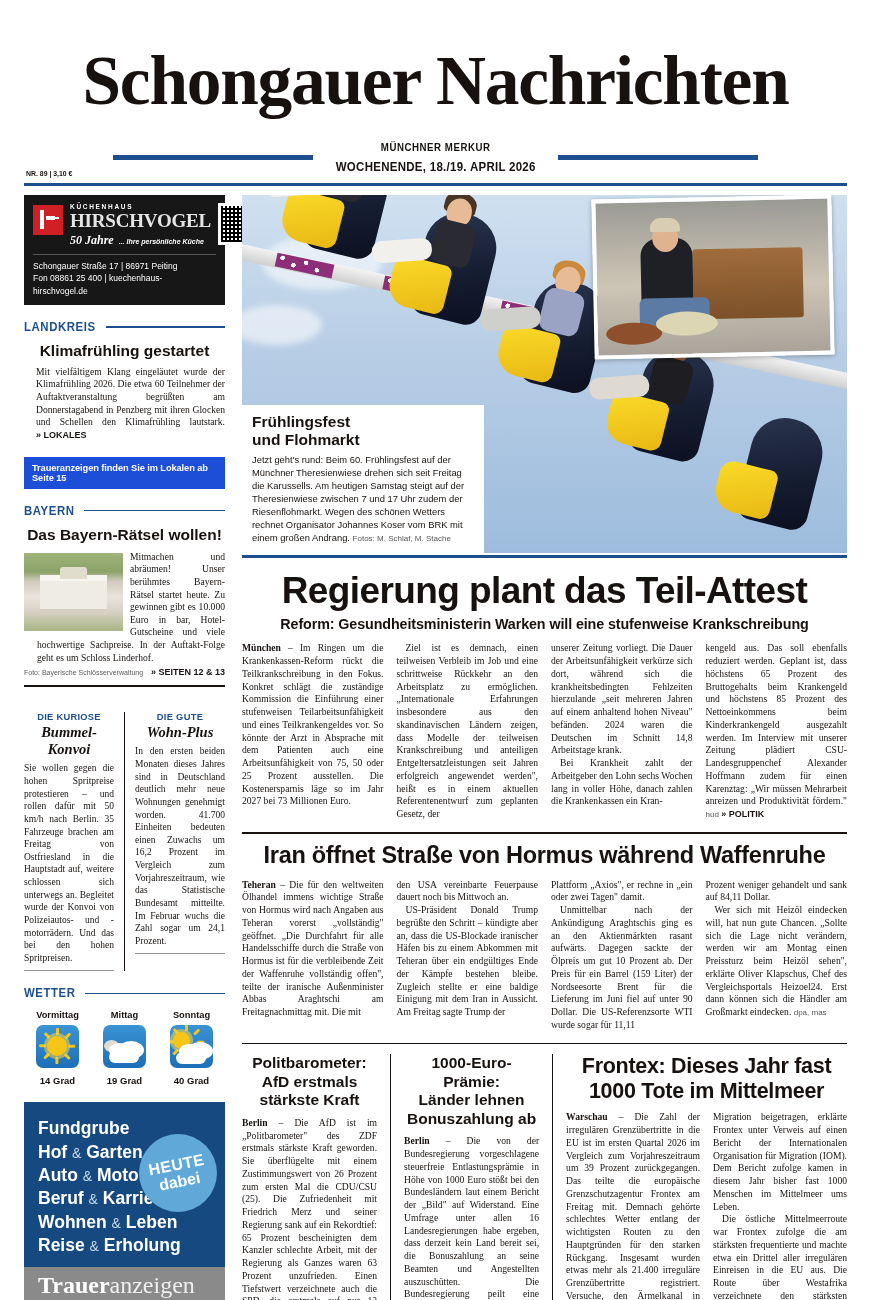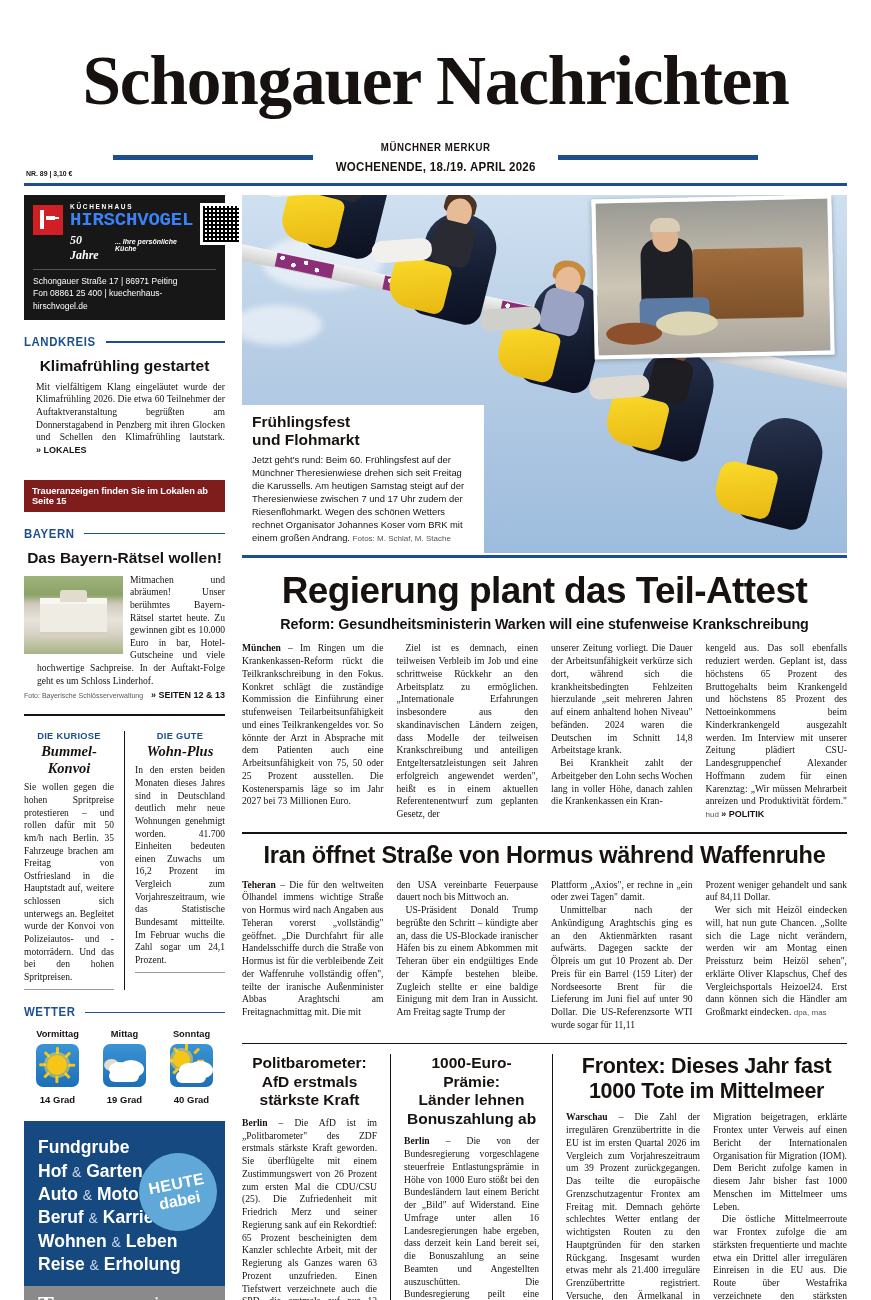--- a/index.html
+++ b/index.html
@@ -68,23 +68,23 @@
     content: ""; position: absolute; left: 13px; top: 11px;
     width: 9px; height: 4px; background: #fff;
     box-shadow: 5px 0 0 -1px #fff;
   }
   .ad-logo-txt { flex: 1; }
   .ad-kh {
     font-family: "Liberation Sans", sans-serif;
     font-size: 6.5px; font-weight: 700; letter-spacing: 1.7px; color: #fff;
   }
   .ad-hv {
-    font-family: Liberation Mono, monospace;
+    font-family: Liberation Serif, serif;
     font-size: 19px; font-weight: 700; letter-spacing: -0.2px;
-    line-height: 1; color: #3b82f6; margin-top: 1px;
+    line-height: 1; color: #e5e5e5; margin-top: 1px;
   }
   .ad-sub { display: flex; align-items: baseline; gap: 5px; margin-top: 3px; }
   .ad-jahre {
     font-family: "Liberation Serif", serif; font-style: italic;
     font-size: 12px; font-weight: 700; color: #ffffff;
   }
   .ad-kueche {
     font-family: "Liberation Sans", sans-serif; font-style: italic;
     font-size: 7px; font-weight: 700; color: #fff;
   }
@@ -123,21 +123,21 @@
     margin-top: 6px; color: #17120f;
     hyphens: auto;
     margin-left: 12px;
   }
   .ref {
     font-family: "Liberation Sans", sans-serif;
     font-weight: 700; font-size: 9px; color: #17120f; white-space: nowrap;
   }
 
   .trauer-bar {
-    background: #7f1d1d; color: #fff; margin-top: 23px;
+    background: #1d4ed8; color: #fff; margin-top: 15px;
     padding: 6px 8px; font-family: "Liberation Sans", sans-serif;
     font-weight: 700; font-size: 9.3px; letter-spacing: -0.1px;
   }
 
   
   .bayern-wrap { margin-top: 7px; }
   .bayern-img {
     width: 99px; height: 78px; float: left; margin: 2px 7px 2px 0;
     background:
       linear-gradient(180deg, #9fb37a 0%, #8ba368 24%, #cfcabc 36%, #e8e4db 56%, #d8d3c6 74%, #a8b486 100%);
@@ -161,21 +161,21 @@
   .credit-row {
     display: flex; justify-content: space-between; align-items: baseline;
     margin-top: 3px; clear: both;
   }
   .photo-credit {
     font-family: "Liberation Sans", sans-serif;
     font-size: 7px; color: #5a5a5a;
   }
 
   
-  .kg-wrap { margin-top: 14px; border-top: 2px solid #17120f; padding-top: 15px;
+  .kg-wrap { margin-top: 8px; border-top: 2px solid #17120f; padding-top: 25px;
              display: flex; gap: 10px; justify-content: center; }
   .kg-col { flex: 1; }
   .kg-kicker {
     font-family: "Liberation Sans", sans-serif;
     font-weight: 700; font-size: 9.3px; color: #1d4f8f;
     text-align: center; letter-spacing: 0.3px;
   }
   .kg-title {
     font-family: "Liberation Serif", serif; font-style: italic;
     font-weight: 700; font-size: 14.5px; text-align: center;

